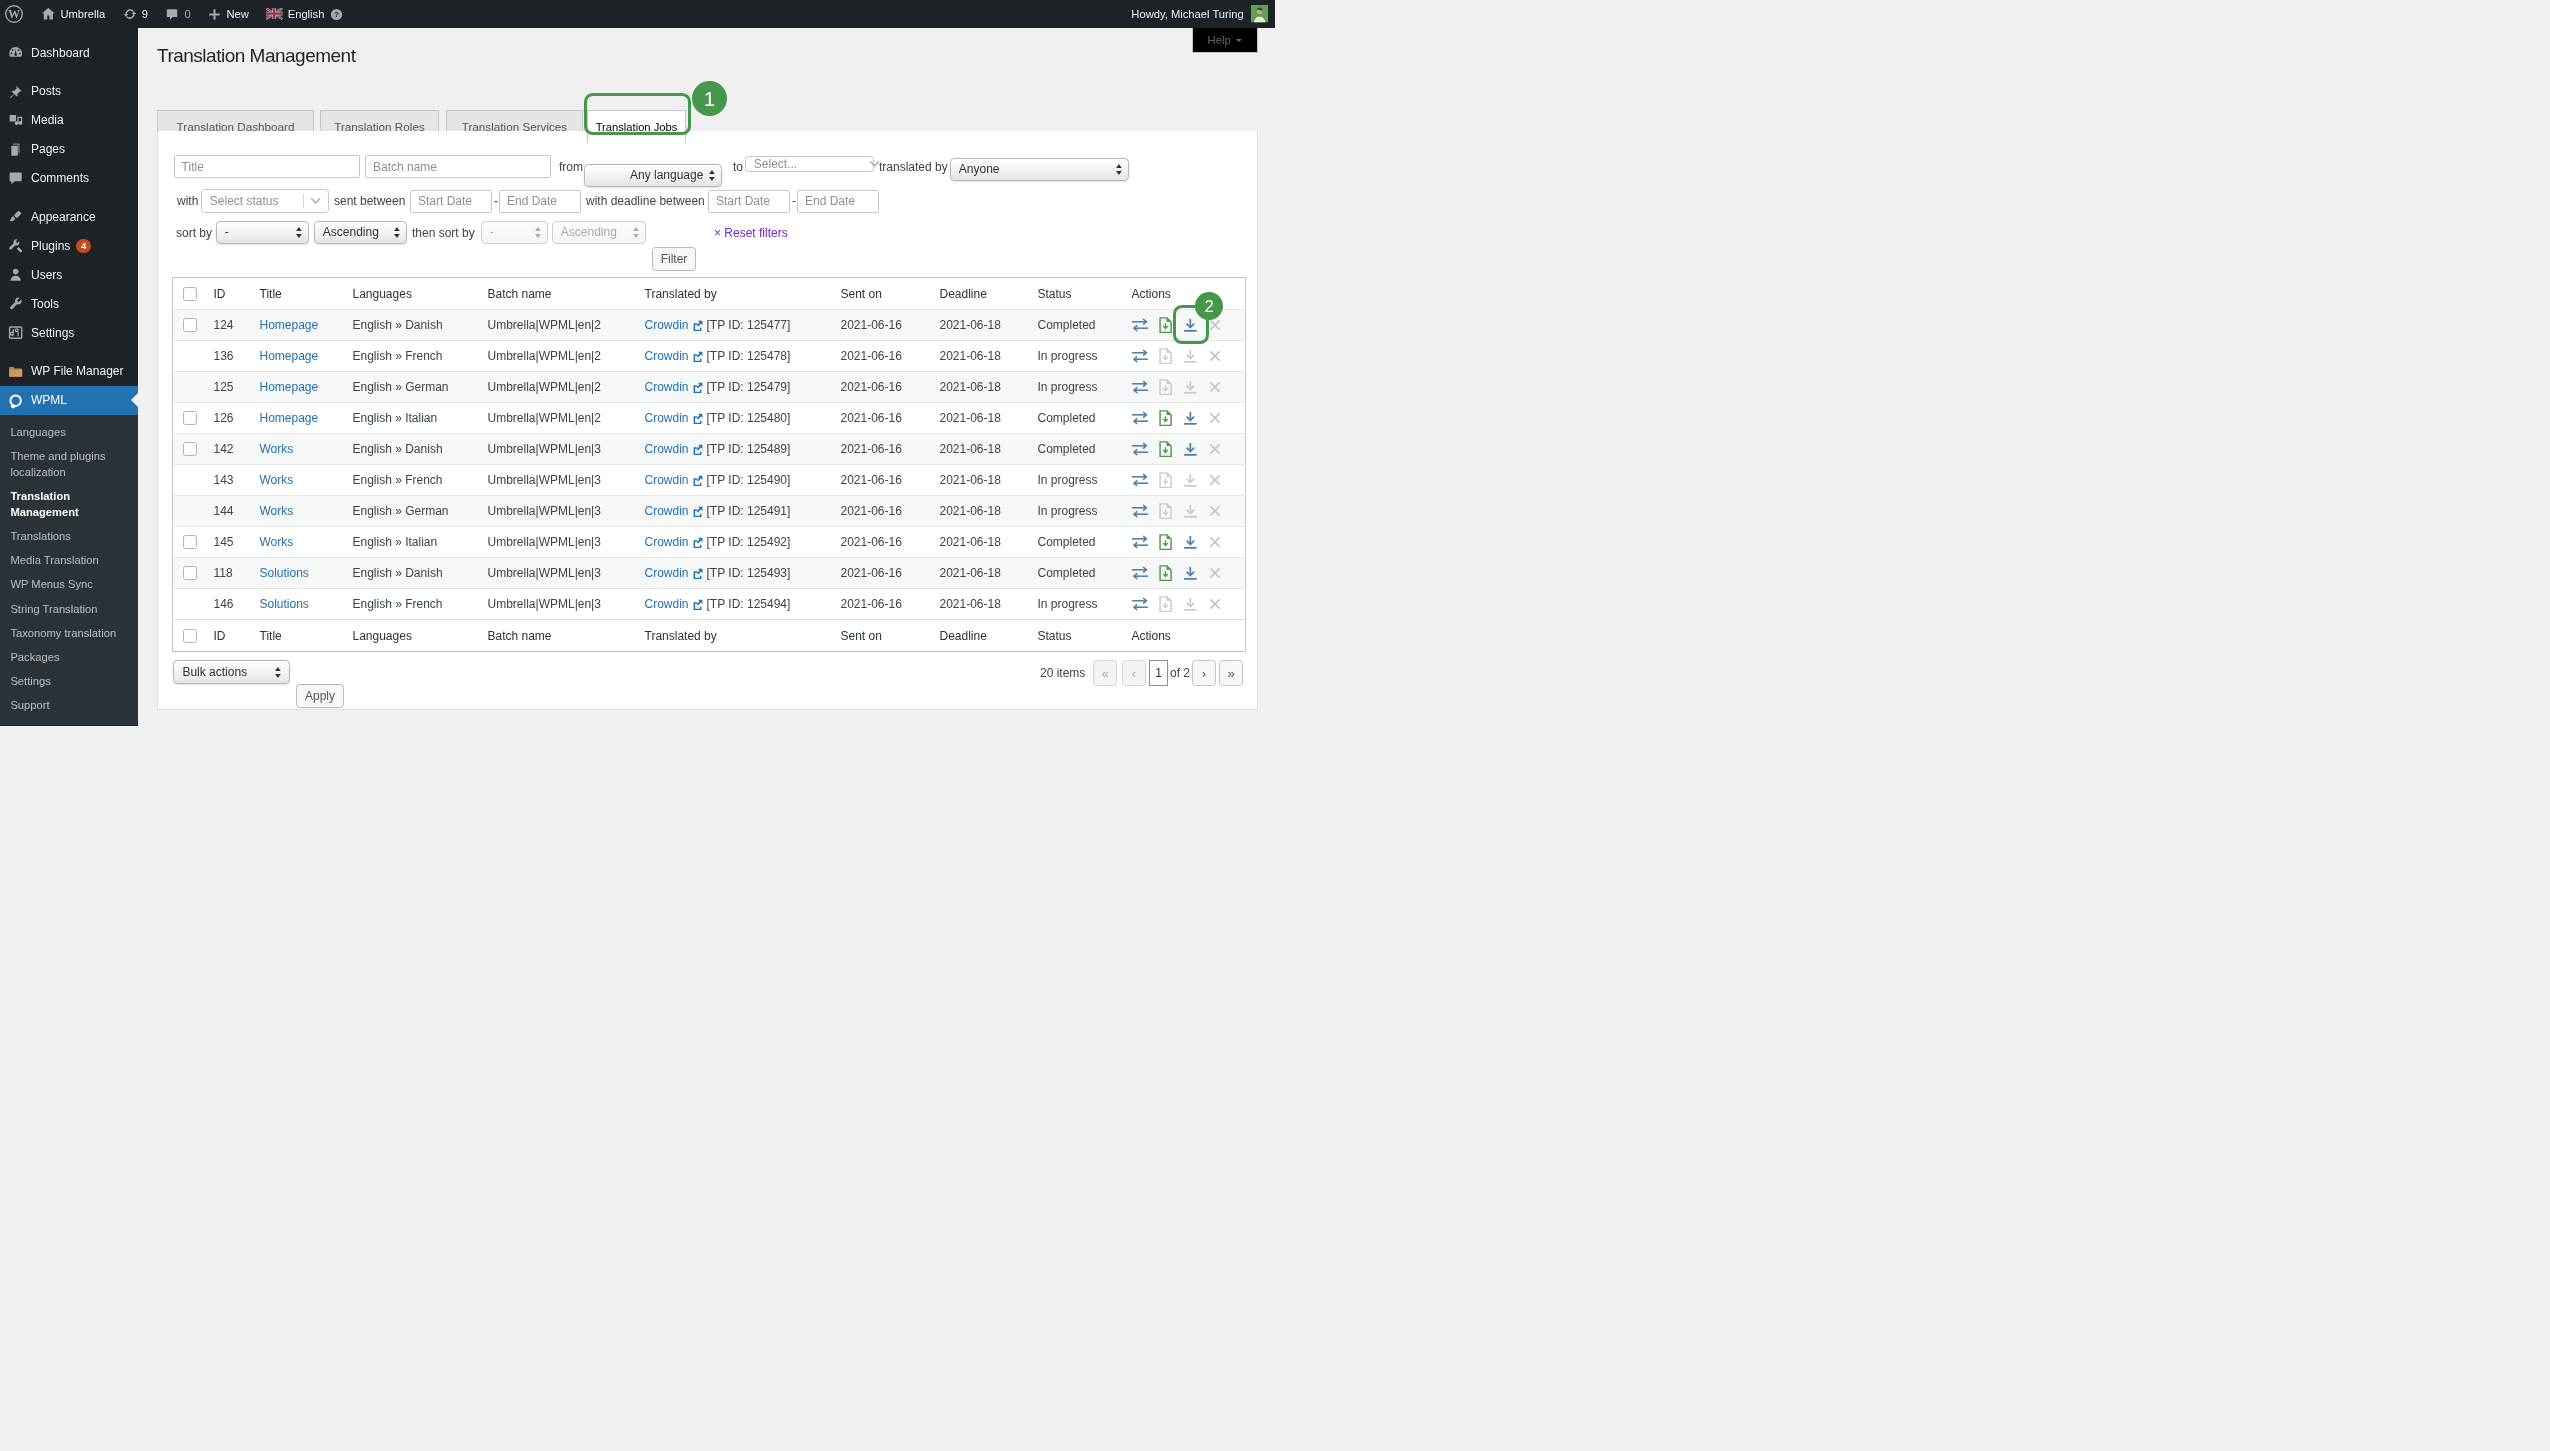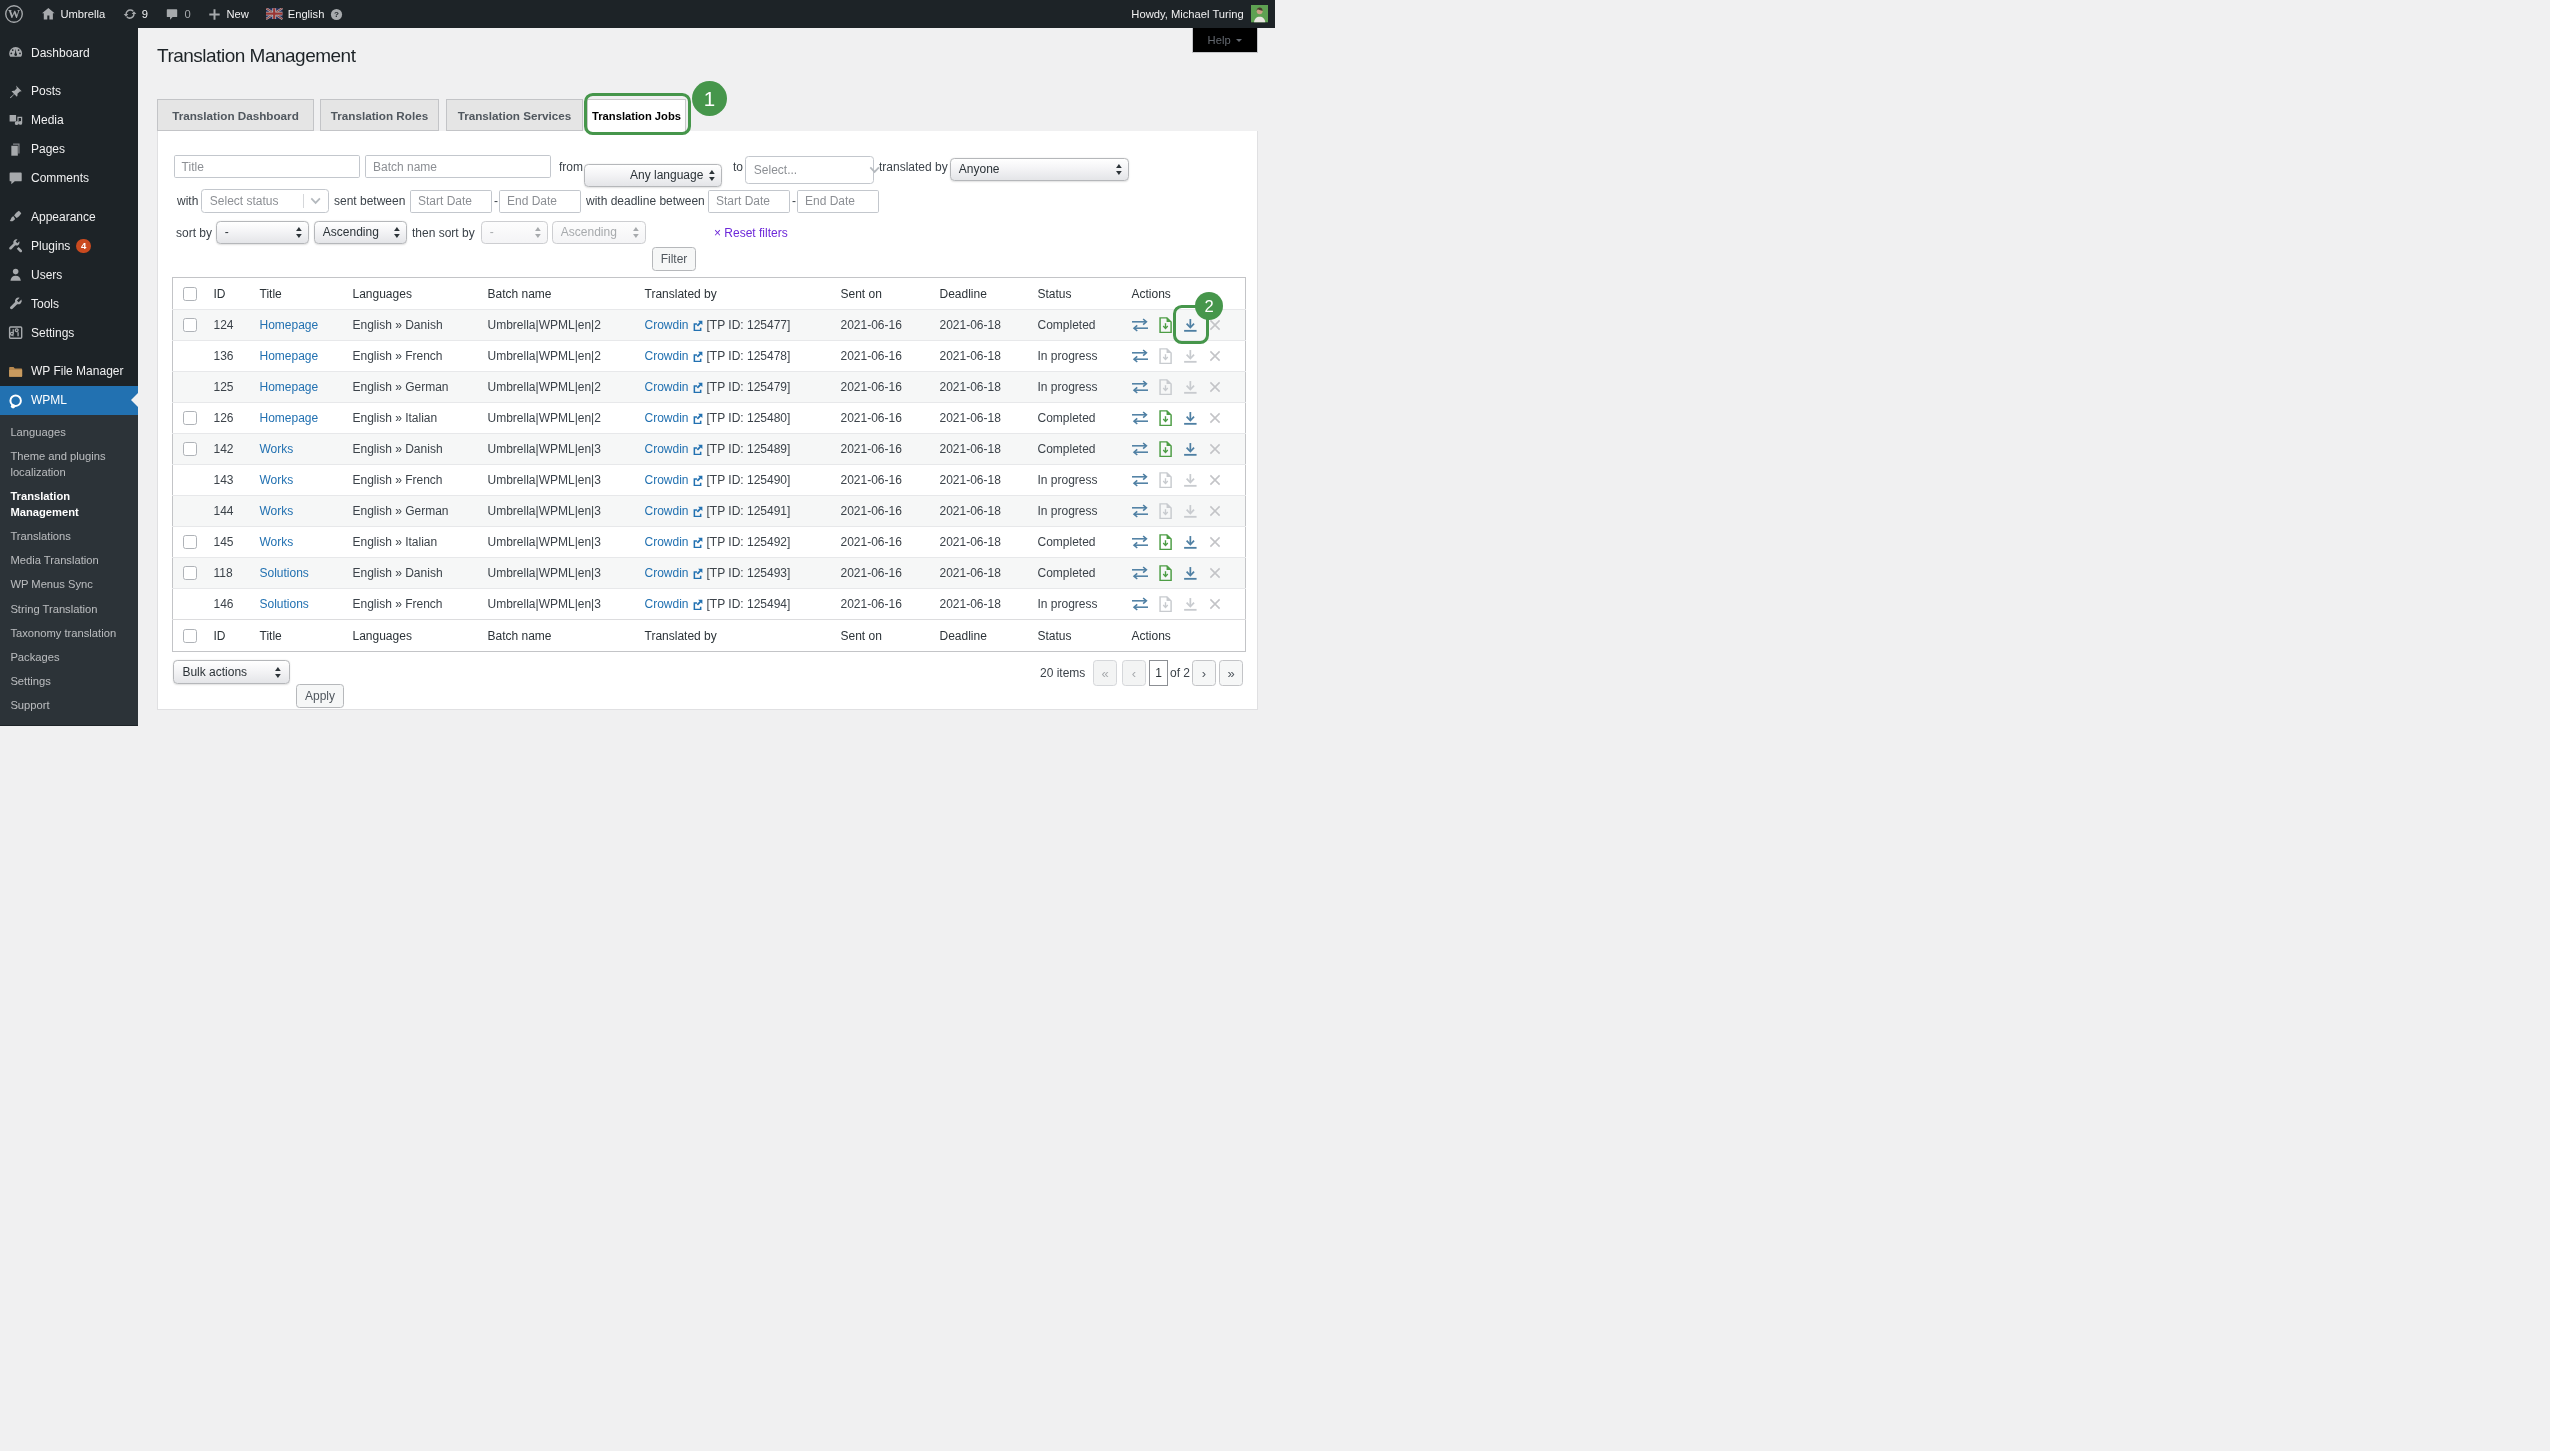--- a/index.html
+++ b/index.html
@@ -27,21 +27,21 @@
 #submenu { background:#2c3338; padding:6px 0 7px; }
 #submenu a { display:block; padding:4.3px 10.4px; font-size:11.2px; line-height:15.6px; color:rgba(240,240,241,.72); text-decoration:none; }
 #submenu a.cur { color:#fff; font-weight:700; }
 
 
 #help { position:absolute; top:28px; right:17.3px; width:66px; height:25px; background:#000000; border:0.9px solid #c3c4c7; border-top:none; display:flex; align-items:center; justify-content:center; color:#646970; font-size:11.2px; }
 #help .tri { width:0; height:0; border:3.5px solid transparent; border-top-color:#646970; margin:3.5px 0 0 5.2px; }
 h1 { position:absolute; left:157px; top:45px; font-size:19px; font-weight:400; color:#1d2327; letter-spacing:-0.5px; }
 
 
-.tab { position:absolute; top:99px; height:32px; background:#e5e5e5; border:0.9px solid #c3c4c7; color:#50575e; font-size:11.7px; font-weight:700; display:flex; align-items:center; justify-content:center; }
+.tab { position:absolute; top:110px; height:32px; background:#e5e5e5; border:0.9px solid #c3c4c7; color:#50575e; font-size:11.7px; font-weight:400; display:flex; align-items:center; justify-content:center; }
 #tab4 { background:#fff; border-color:#c9c9ca; border-bottom-color:#fff; color:#000; z-index:5; height:33px; font-size:11.2px; }
 
 
 #panel { position:absolute; left:157px; top:131px; width:1101px; height:579px; background:#fff; border:0.9px solid #e0e0e2; border-top:none; }
 
 
 .f-lab { position:absolute; font-size:12px; color:#3c434a;text-align:center; }
 .f-input { position:absolute; background:#fff; border:0.9px solid #c3c7cd; border-radius:1.7px; font-size:12px; color:#8c8f94; padding:0 7px; display:flex; align-items:center; }
 .msel { position:absolute; border:0.9px solid #b5b7ba; border-radius:4.3px; background:linear-gradient(180deg,#ffffff 0%,#f4f4f6 45%,#e4e5e8 100%); box-shadow:0 0.9px 1.7px rgba(0,0,0,.12); font-size:12px; color:#2c3338; display:flex; align-items:center; padding:0 5.2px 0 7.8px; }
 .msel .spacer { flex:1; }
@@ -226,21 +226,21 @@
 <div id="panel">
 
   <div class="f-input" style="left:15.6px; top:24px; width:186px; height:23.4px;">Title</div>
   <div class="f-input" style="left:207px; top:24px; width:186px; height:23.4px;">Batch name</div>
   <div class="f-lab" style="left:401px; top:29px;">from</div>
   <div class="msel" style="left:426px; top:33px; width:138px; height:22.5px;padding-left:45px;">Any language<span class="spacer"></span><svg width="7.8" height="13" viewBox="0 0 9 15">
         <path d="M4.5 1.2 7.8 5.8H1.2z" fill="#2c3338"></path>
         <path d="M4.5 13.8 1.2 9.2h6.6z" fill="#2c3338"></path>
       </svg></div>
   <div class="f-lab" style="left:575px; top:29px;">to</div>
-  <div class="combo" style="left:587px; top:25px; width:129px; height:28px;gap:36px;">Select...<span class="sep"></span><span class="chev">
+  <div class="combo" style="left:587px; top:25px; width:129px; height:16px;gap:36px;">Select...<span class="sep"></span><span class="chev">
         <svg width="11.2" height="7.8" viewBox="0 0 13 9">
           <path d="M1.5 1.5 6.5 6.8 11.5 1.5" stroke="#b4b9be" stroke-width="2" fill="none"></path>
         </svg>
       </span></div>
   <div class="f-lab" style="left:721px; top:29px;">translated by</div>
   <div class="msel" style="left:792px; top:27px; width:179px; height:22.5px;">Anyone<span class="spacer"></span><svg width="7.8" height="13" viewBox="0 0 9 15">
         <path d="M4.5 1.2 7.8 5.8H1.2z" fill="#2c3338"></path>
         <path d="M4.5 13.8 1.2 9.2h6.6z" fill="#2c3338"></path>
       </svg></div>
 

